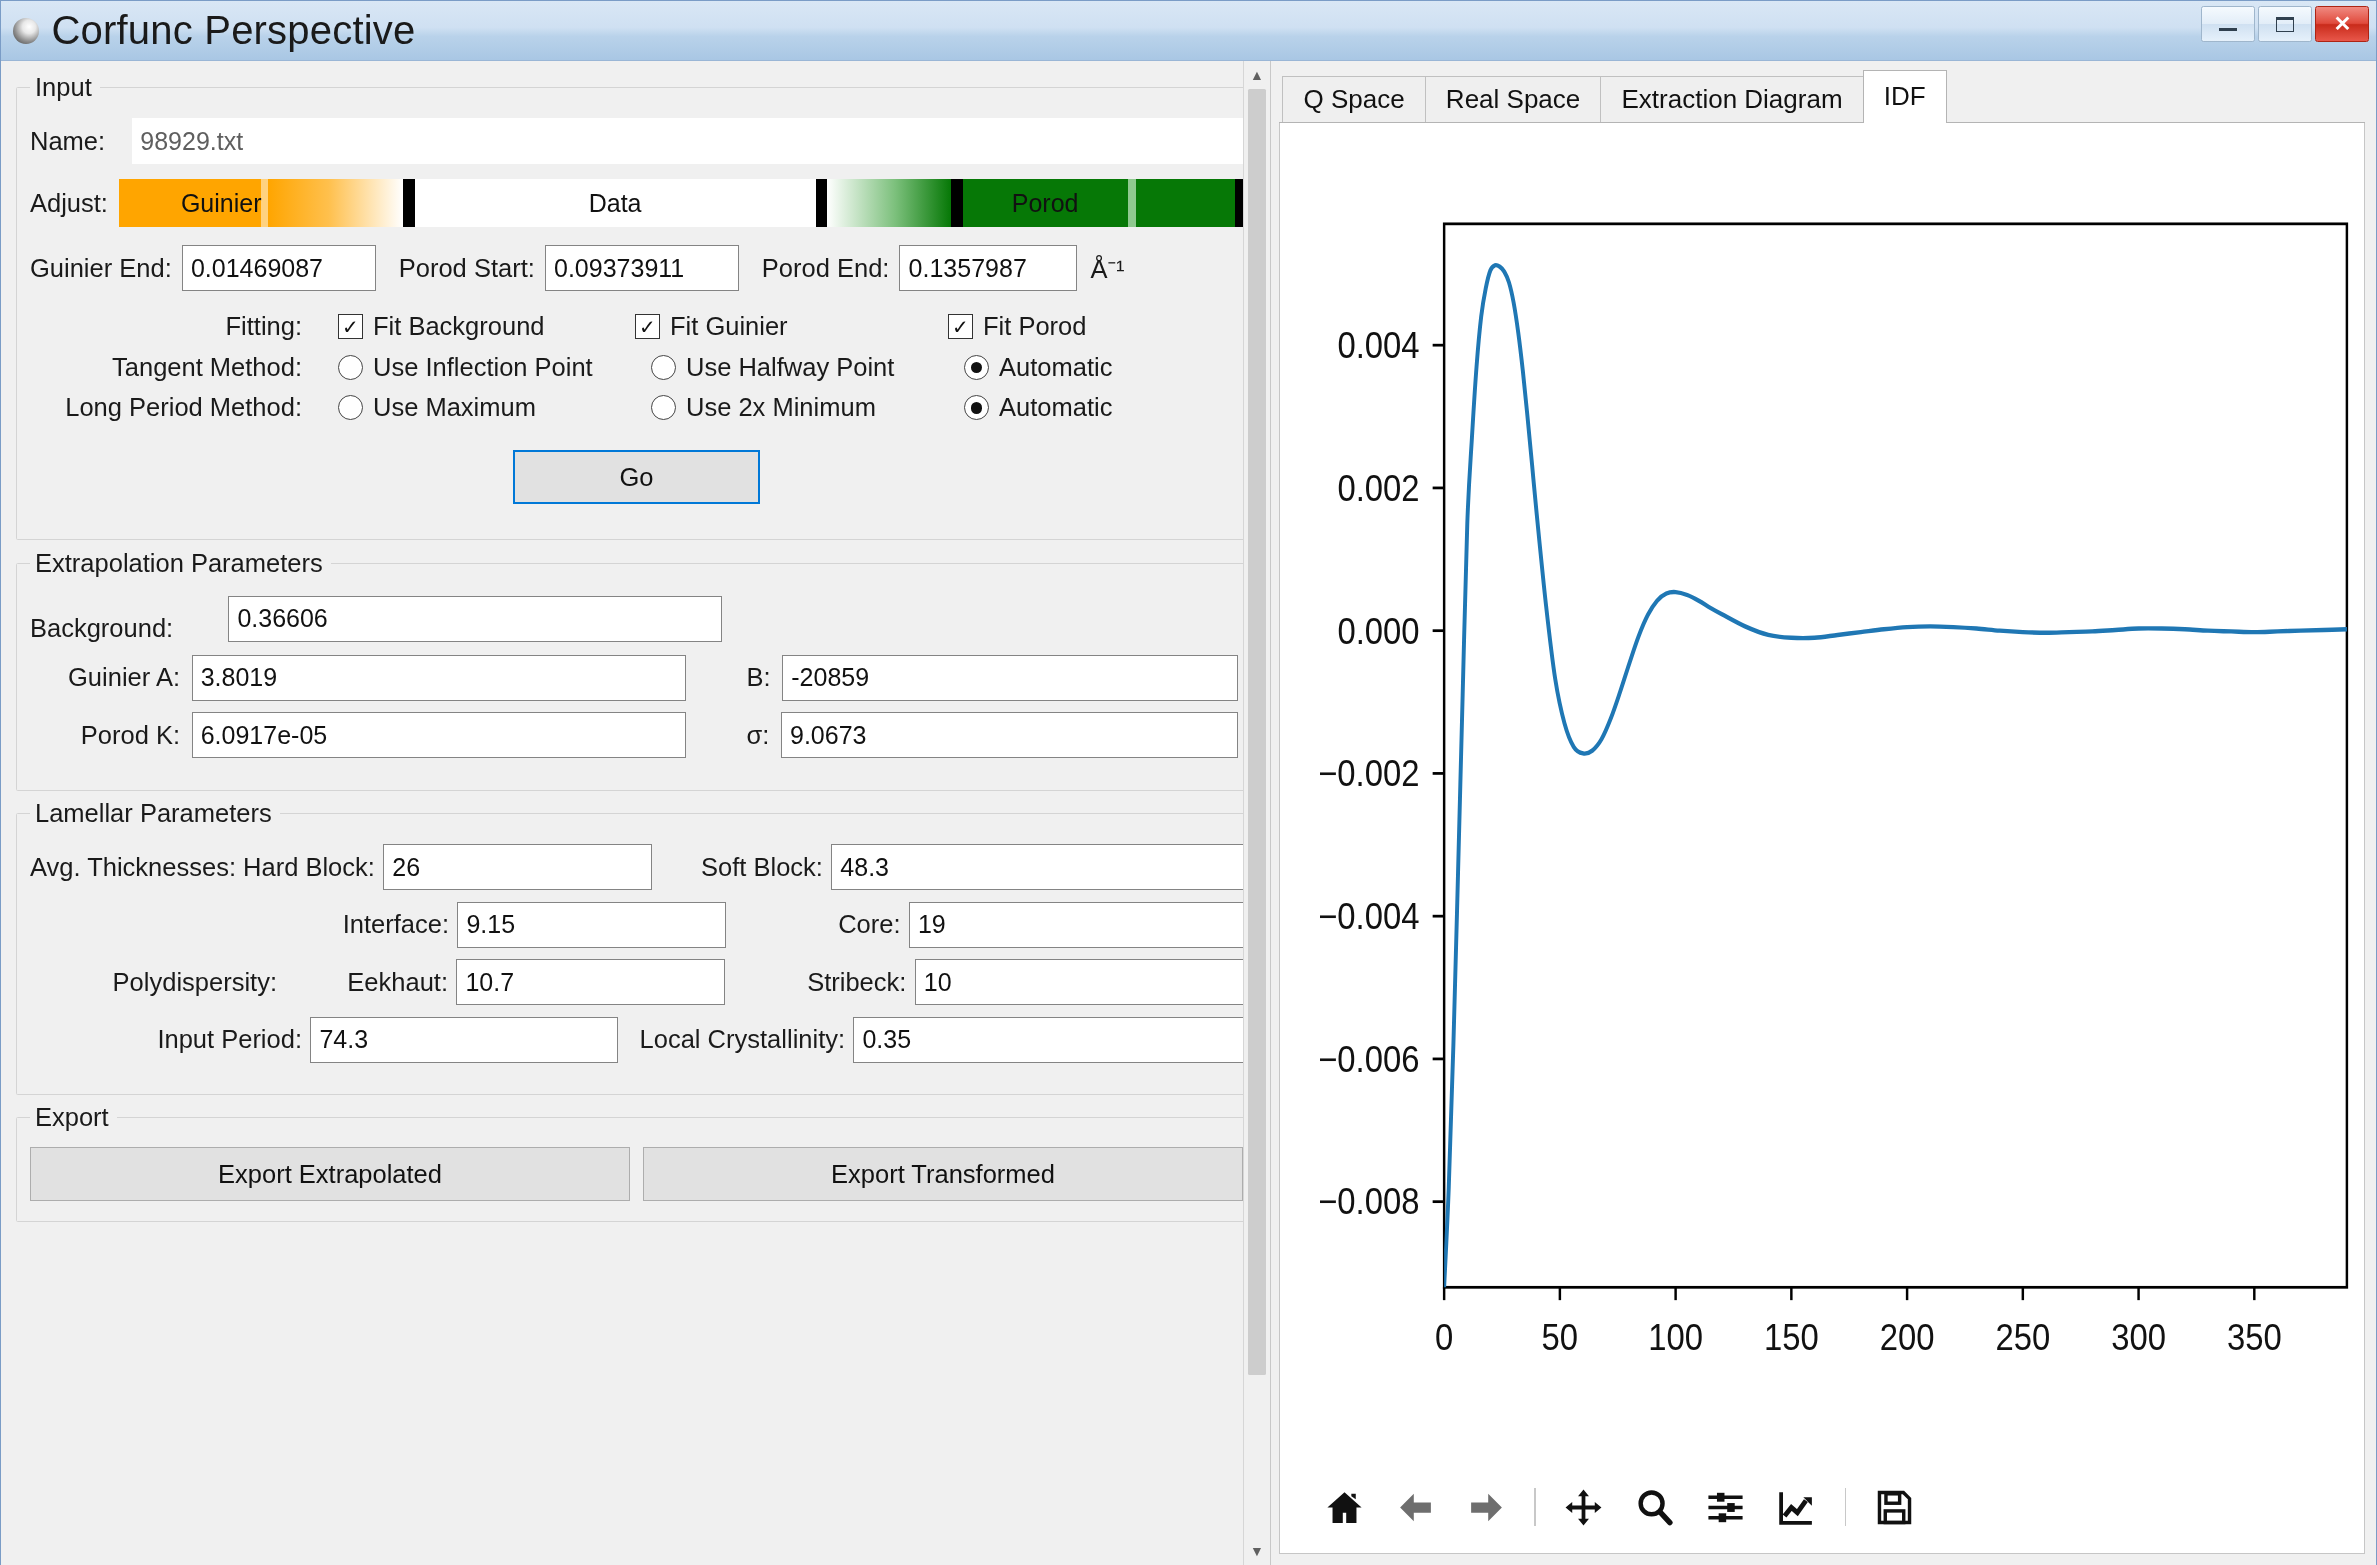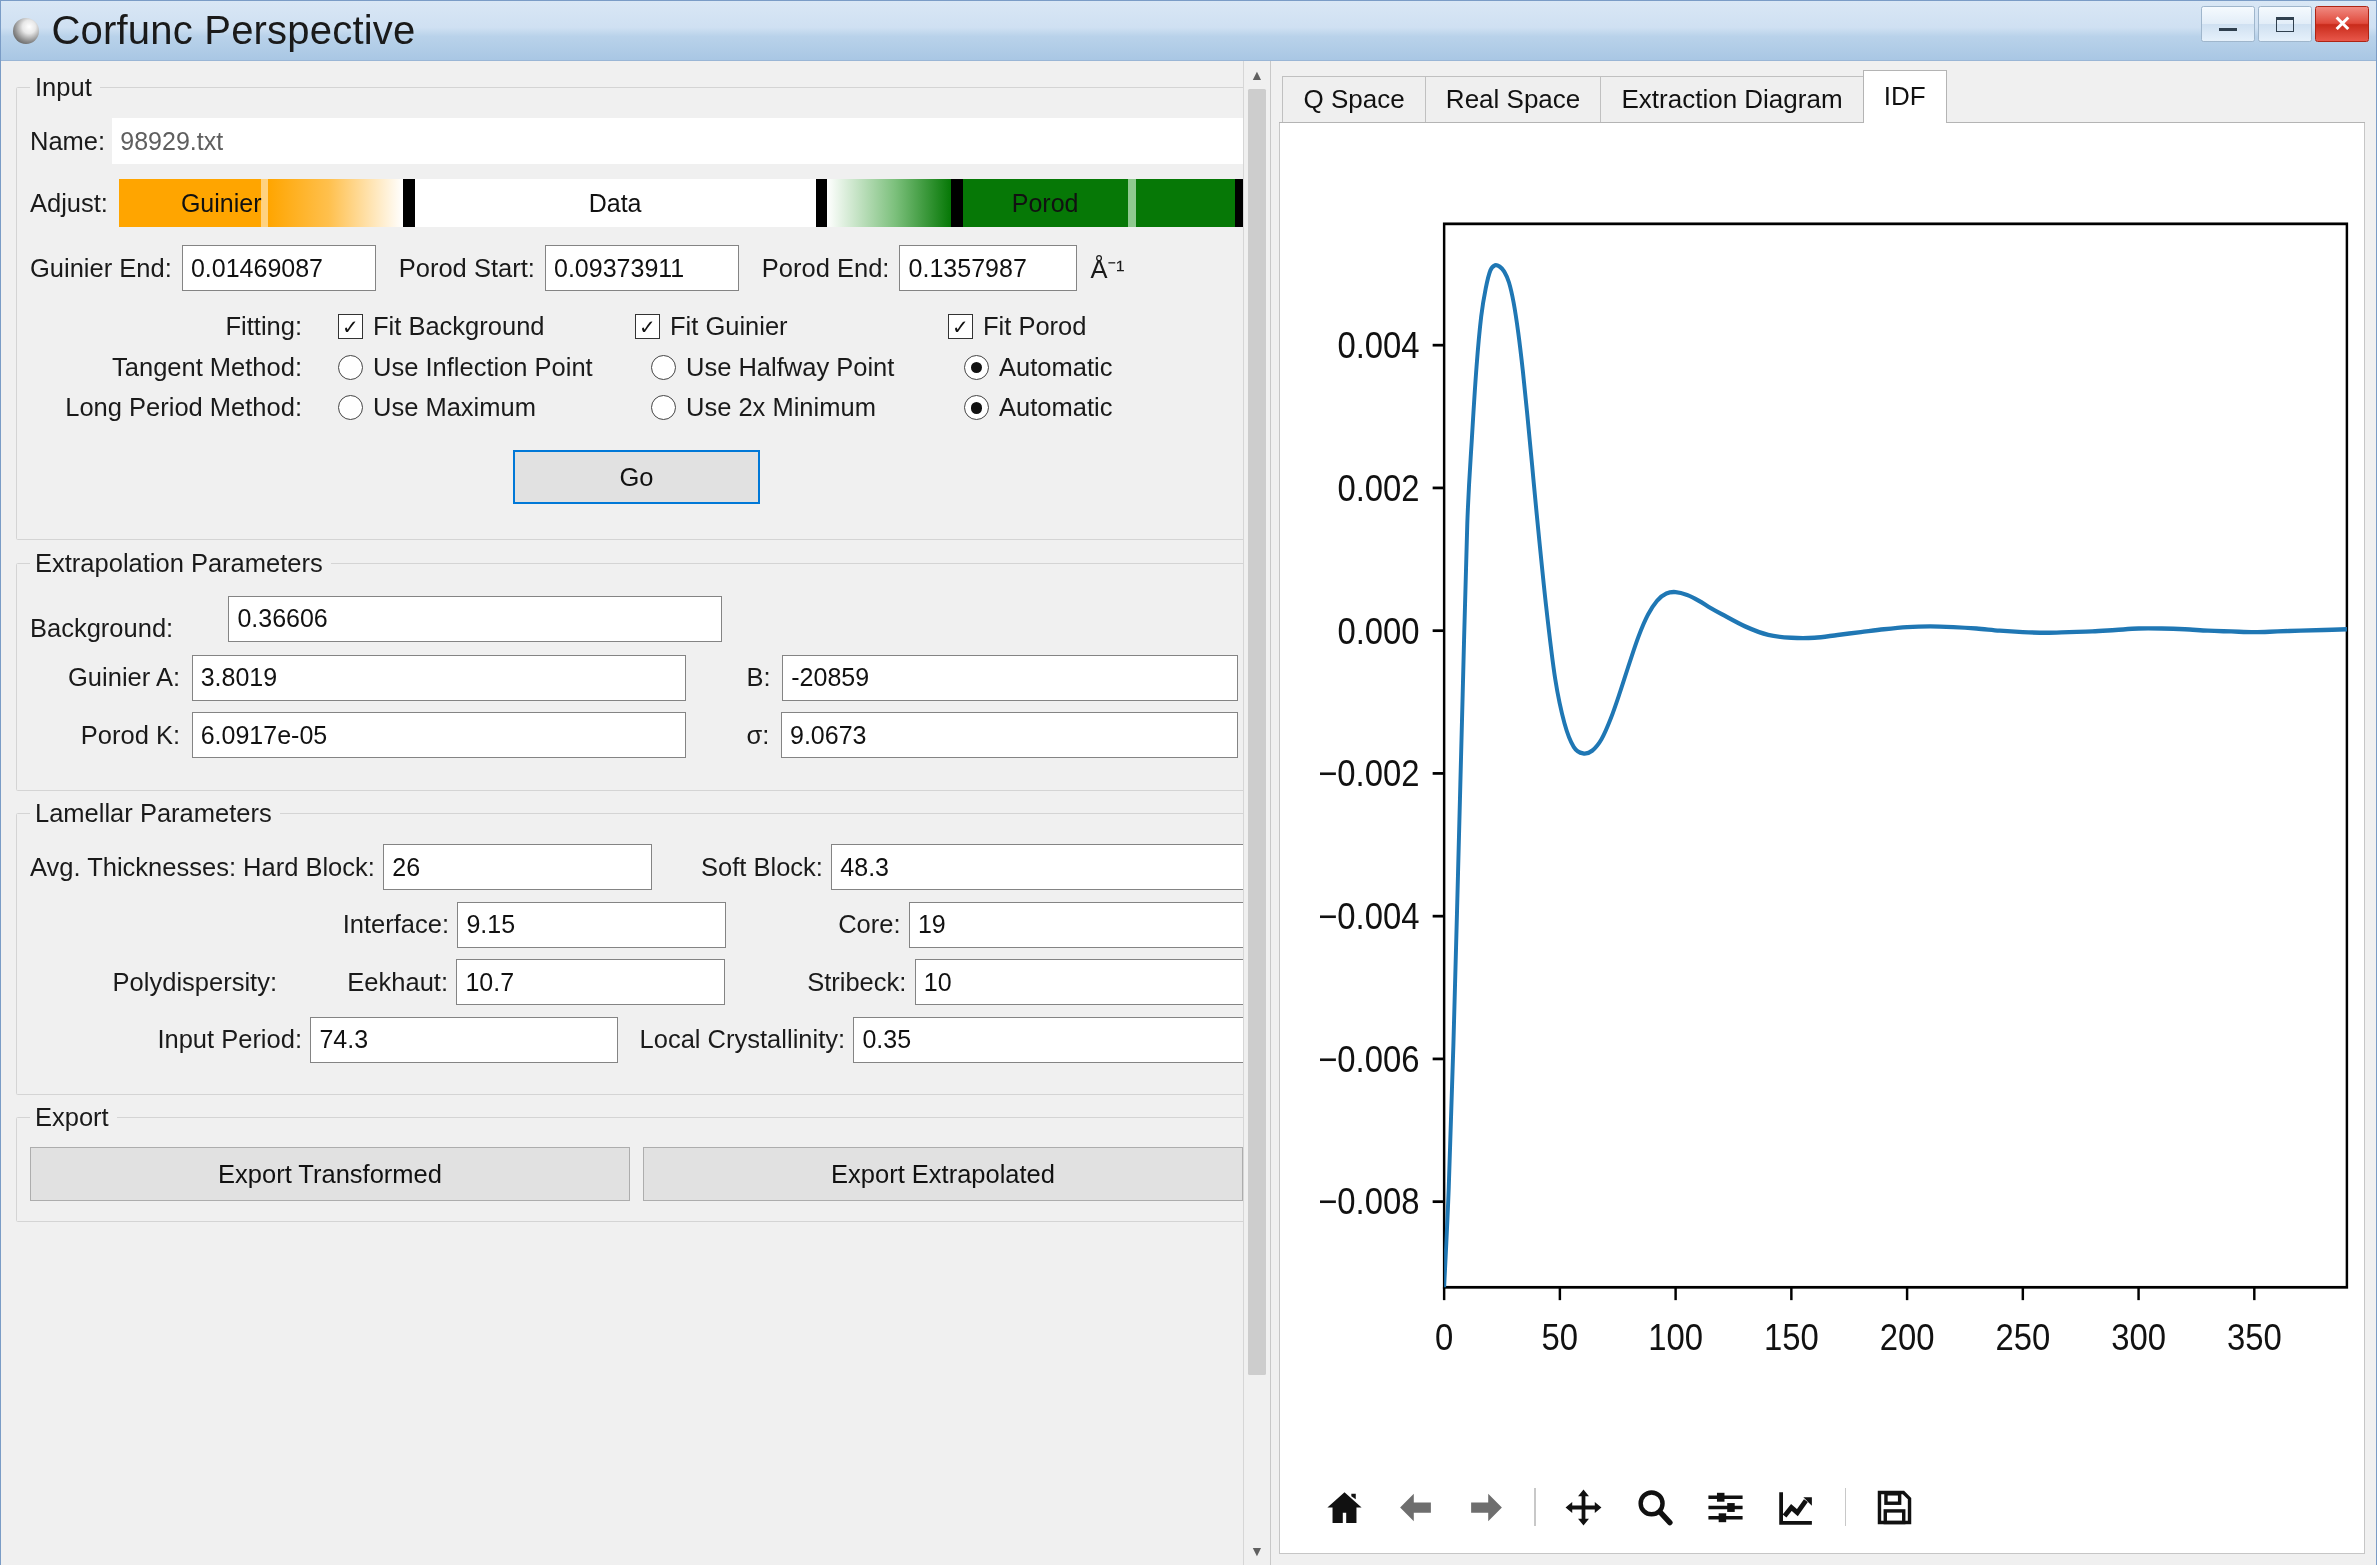--- a/index.html
+++ b/index.html
@@ -322,21 +322,21 @@
   <div id="content">
 
     <div id="left-panel">
       <div id="left-scroll-area">
 
         <fieldset class="group">
           <legend>Input</legend>
 
           <div class="row">
             <span class="lbl">Name:</span>
-            <input class="txt flat" style="flex: 1 1 0%; margin-left: 7px;" readonly="" value="98929.txt">
+            <input class="txt flat" style="flex: 1 1 0%; margin-left: 27px;" readonly="" value="98929.txt">
           </div>
 
           <div class="row" id="adjust-row">
             <span class="lbl">Adjust:</span>
             <div id="adjust-bar">
               <div class="seg" id="seg-guinier-solid">
                 <span>Guinier</span>
               </div>
               <div class="seg" id="seg-guinier-div"></div>
               <div class="seg" id="seg-guinier-fade"></div>
@@ -475,22 +475,22 @@
             <span class="lbl" style="width:272px; text-align:right;">Input Period:</span>
             <input class="txt" style="width: 308px; margin-left: 8.2px;" value="74.3">
             <span class="lbl" style="margin-left:21.4px;">Local Crystallinity:</span>
             <input class="txt" style="flex: 1 1 0%; margin-left: 8.2px; margin-right: 5px;" value="0.35">
           </div>
         </fieldset>
 
         <fieldset class="group" style="padding-bottom:20px;">
           <legend>Export</legend>
           <div style="display:flex; gap:13px; margin-top:10px;">
+            <button class="btn" style="flex:1;">Export Extrapolated</button>
             <button class="btn" style="flex:1;">Export Transformed</button>
-            <button class="btn" style="flex:1;">Export Extrapolated</button>
           </div>
         </fieldset>
 
       </div>
 
       <div id="left-scrollbar">
         <div class="sb-arrow">▲</div>
         <div id="sb-track">
           <div id="sb-thumb"></div>
         </div>

